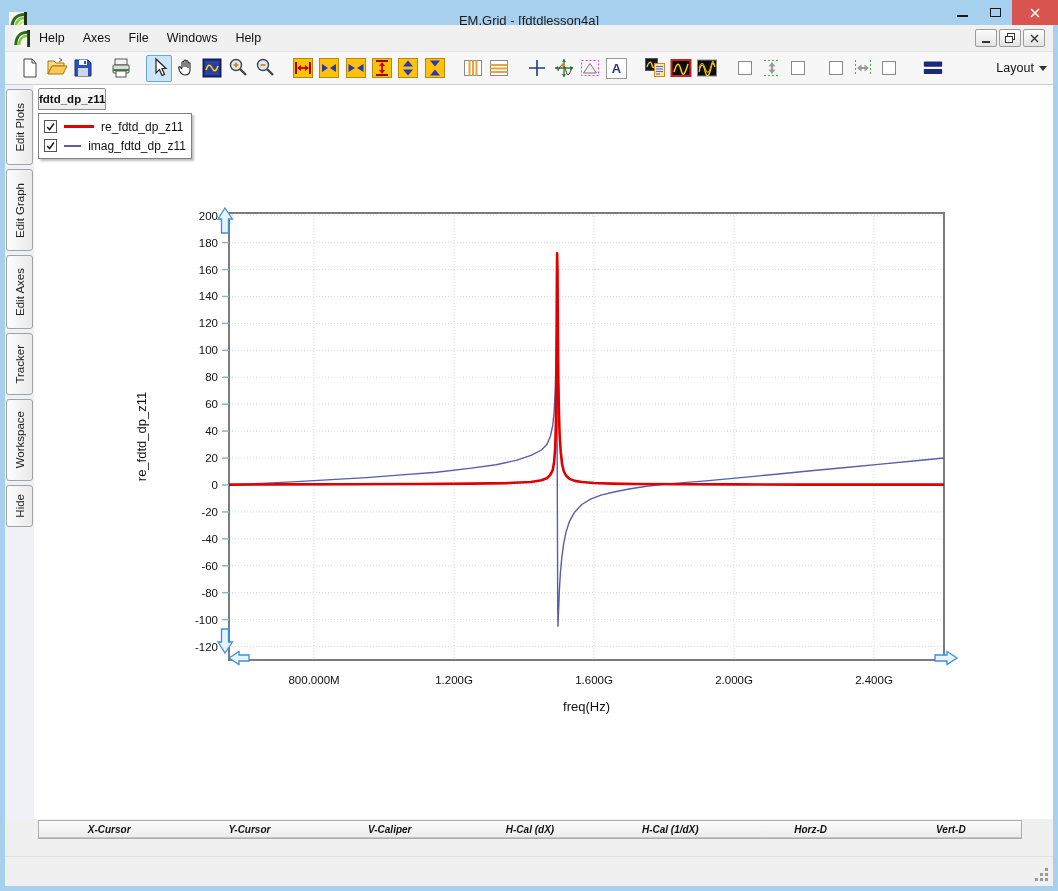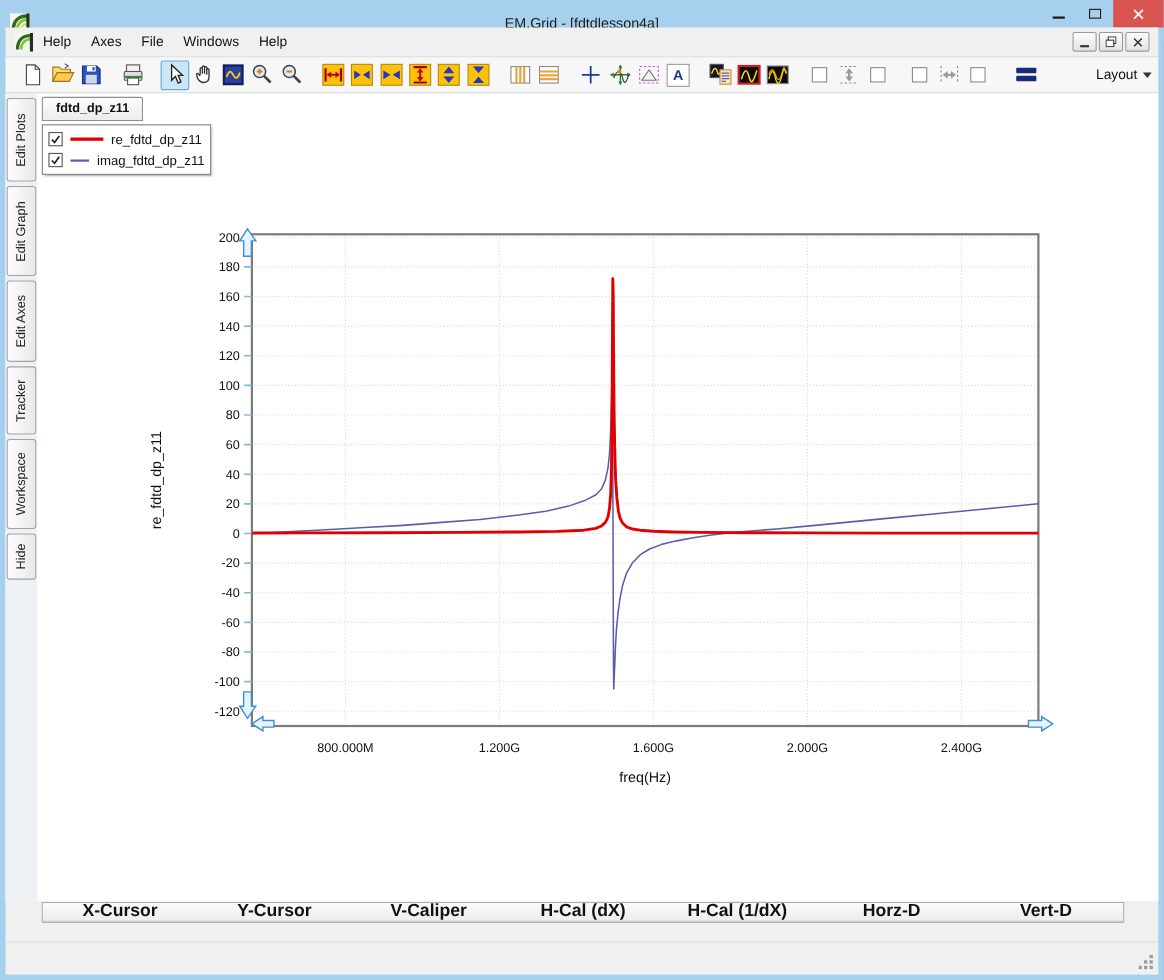--- a/index.html
+++ b/index.html
@@ -35,40 +35,40 @@
   .layout-label { font-size:12.5px; color:#111;margin-left:47px; }
   .caret-down { width:0; height:0; border-left:4px solid transparent; border-right:4px solid transparent; border-top:5px solid #333; }
 
   
   .main { position:absolute; left:5px; top:85px; width:1048px; height:734px; background:#ffffff; }
   .side-tabs { position:absolute; left:0; top:0; width:29px; height:734px; background:#eef2f6; display:flex; flex-direction:column; padding-top:2px; }
   .side-tab { margin:2px 1px; border:1px solid #a3a3a3; border-radius:3px; background:linear-gradient(to right,#fdfdfd,#e9e9e9); display:flex; align-items:center; justify-content:center; }
   .vtext { writing-mode:vertical-rl; transform:rotate(180deg); font-size:11.5px; color:#222; white-space:nowrap; }
 
   .doc { position:absolute; left:29px; top:0; width:1019px; height:734px; background:#fff; }
-  .doc-tab { position:absolute; left:4px; top:3px; height:22px; padding:0 12px; display:flex; align-items:center; background:linear-gradient(#fcfcfc,#ececec); border:1px solid #8f8f8f; border-radius:2px 2px 0 0; font-size:11.5px; font-weight:600; color:#111; }
+  .doc-tab { position:absolute; left:4px; top:3px; height:22px; padding:0 0; display:flex; align-items:center; background:linear-gradient(#fcfcfc,#ececec); border:1px solid #8f8f8f; border-radius:2px 2px 0 0; font-size:11.5px; font-weight:600; color:#111; }
   .legend { position:absolute; left:4px; top:28px; width:154px; background:#fff; border:1px solid #808080; box-shadow:2px 2px 2px rgba(0,0,0,0.25); padding:3px 5px; }
   .legend-row { display:flex; align-items:center; height:19px; gap:7px; }
   .cb { width:13px; height:13px; background:#fff; border:1px solid #555; display:flex; align-items:center; justify-content:center; }
   .legend-line { width:30px; height:3px; }
   .legend-label { font-size:12px; color:#111; }
 
   .chart-wrap { position:absolute; left:0; top:96px; width:1015px; height:600px; }
   .grid { stroke:#dadada; stroke-dasharray:1 2; stroke-width:1; }
   .plotborder { fill:none; stroke:#7b7b7b; stroke-width:2; }
   .ytick { stroke:#85b7d4; stroke-width:1.5; }
   .ticklabel { font-family:"Liberation Sans",sans-serif; font-size:11.5px; fill:#111; }
   .axislabel { font-family:"Liberation Sans",sans-serif; font-size:13px; fill:#111; }
   .axis-arrow { fill:#e8f4fd; stroke:#3f8fd6; stroke-width:1.3; }
 
   
   .statusbar { position:absolute; left:5px; top:819px; width:1048px; height:37px; background:#f0f0f0; }
   .cursor-table { position:absolute; left:33px; top:1px; width:984px; border:1px solid #adadad; }
   .ct-row { display:grid; grid-template-columns:repeat(7,1fr); }
-  .sth { height:17px; background:linear-gradient(#fafafa,#ededed); border-bottom:1px solid #c5c5c5; font-size:16px; font-weight:bold; color:#111; display:flex; align-items:center; justify-content:center; }
+  .sth { height:17px; background:linear-gradient(#fafafa,#ededed); border-bottom:1px solid #c5c5c5; font-size:10px; font-weight:bold; color:#111; display:flex; align-items:center; justify-content:center;font-style:italic; }
   .stv { height:18px; background:#fbfbfb; border-right:1px solid #d5d5d5; font-size:11.5px; color:#111; display:flex; align-items:center; justify-content:center; }
   .stv:last-child { border-right:none; }
 
   .footer { position:absolute; left:5px; top:856px; width:1048px; height:30px; background:#f0f0f0; border-top:1px solid #e0e0e0; }
   .grip { position:absolute; right:4px; bottom:4px; }
 </style>
 </head>
 <body>
 
 <div class="window">

